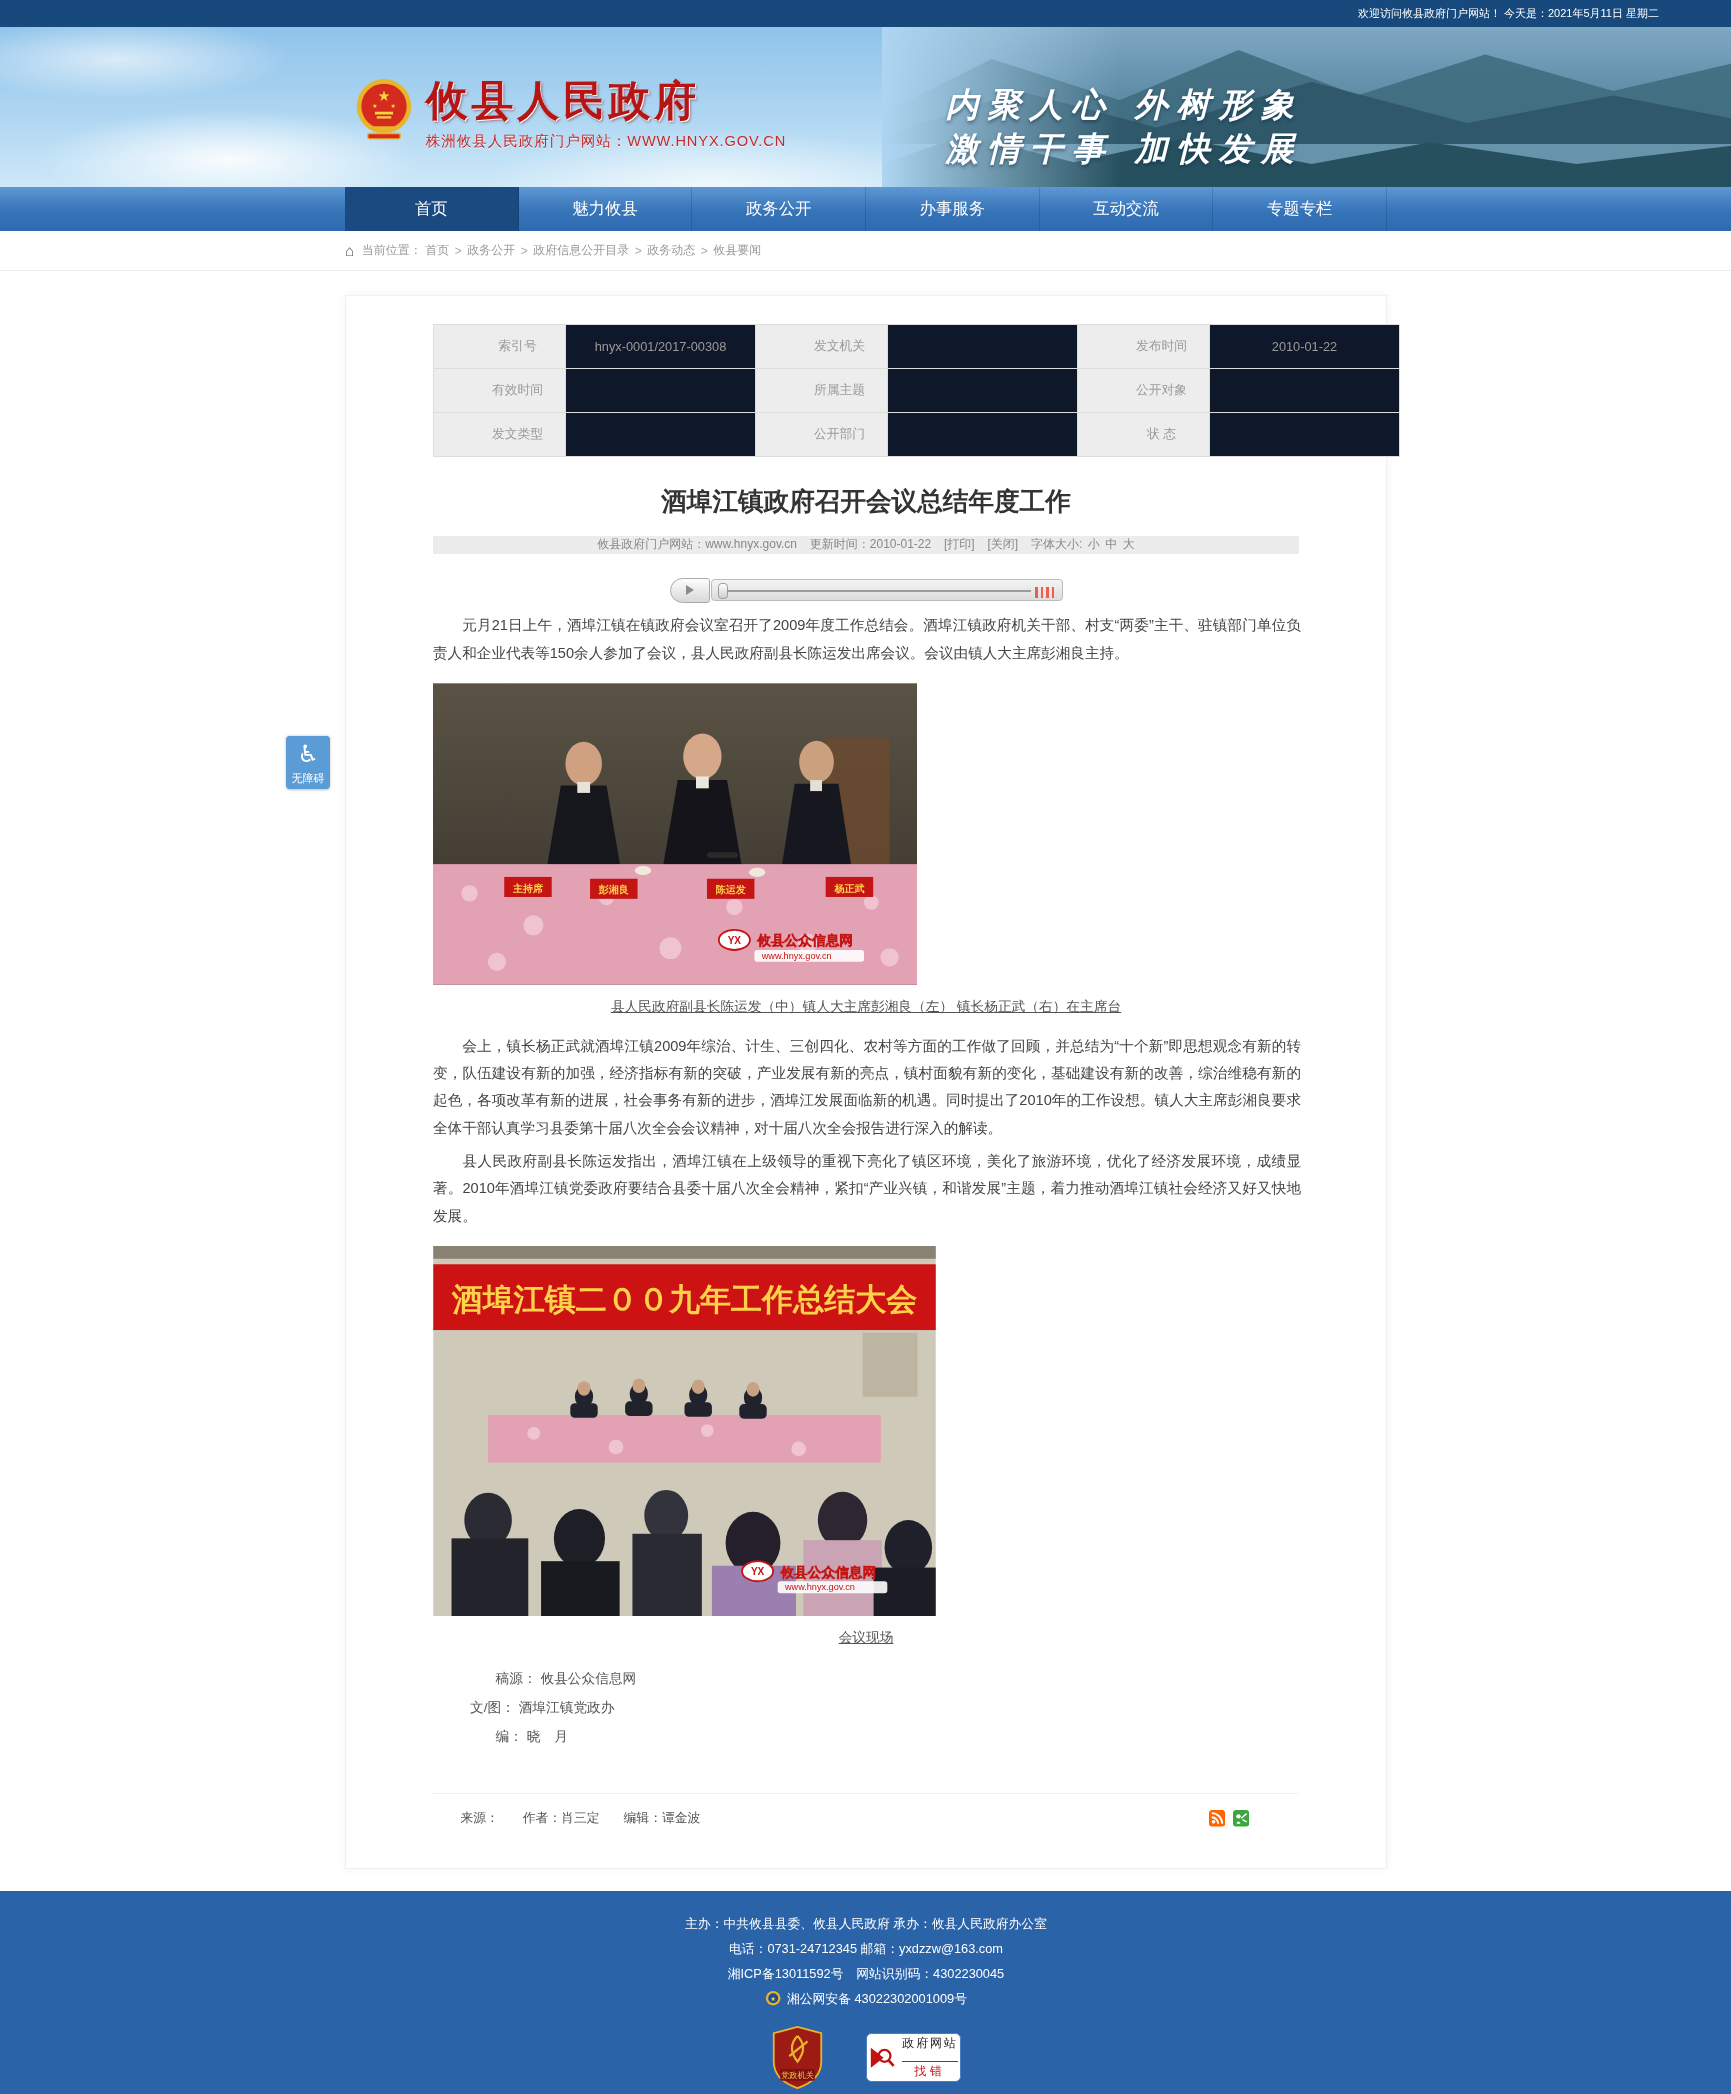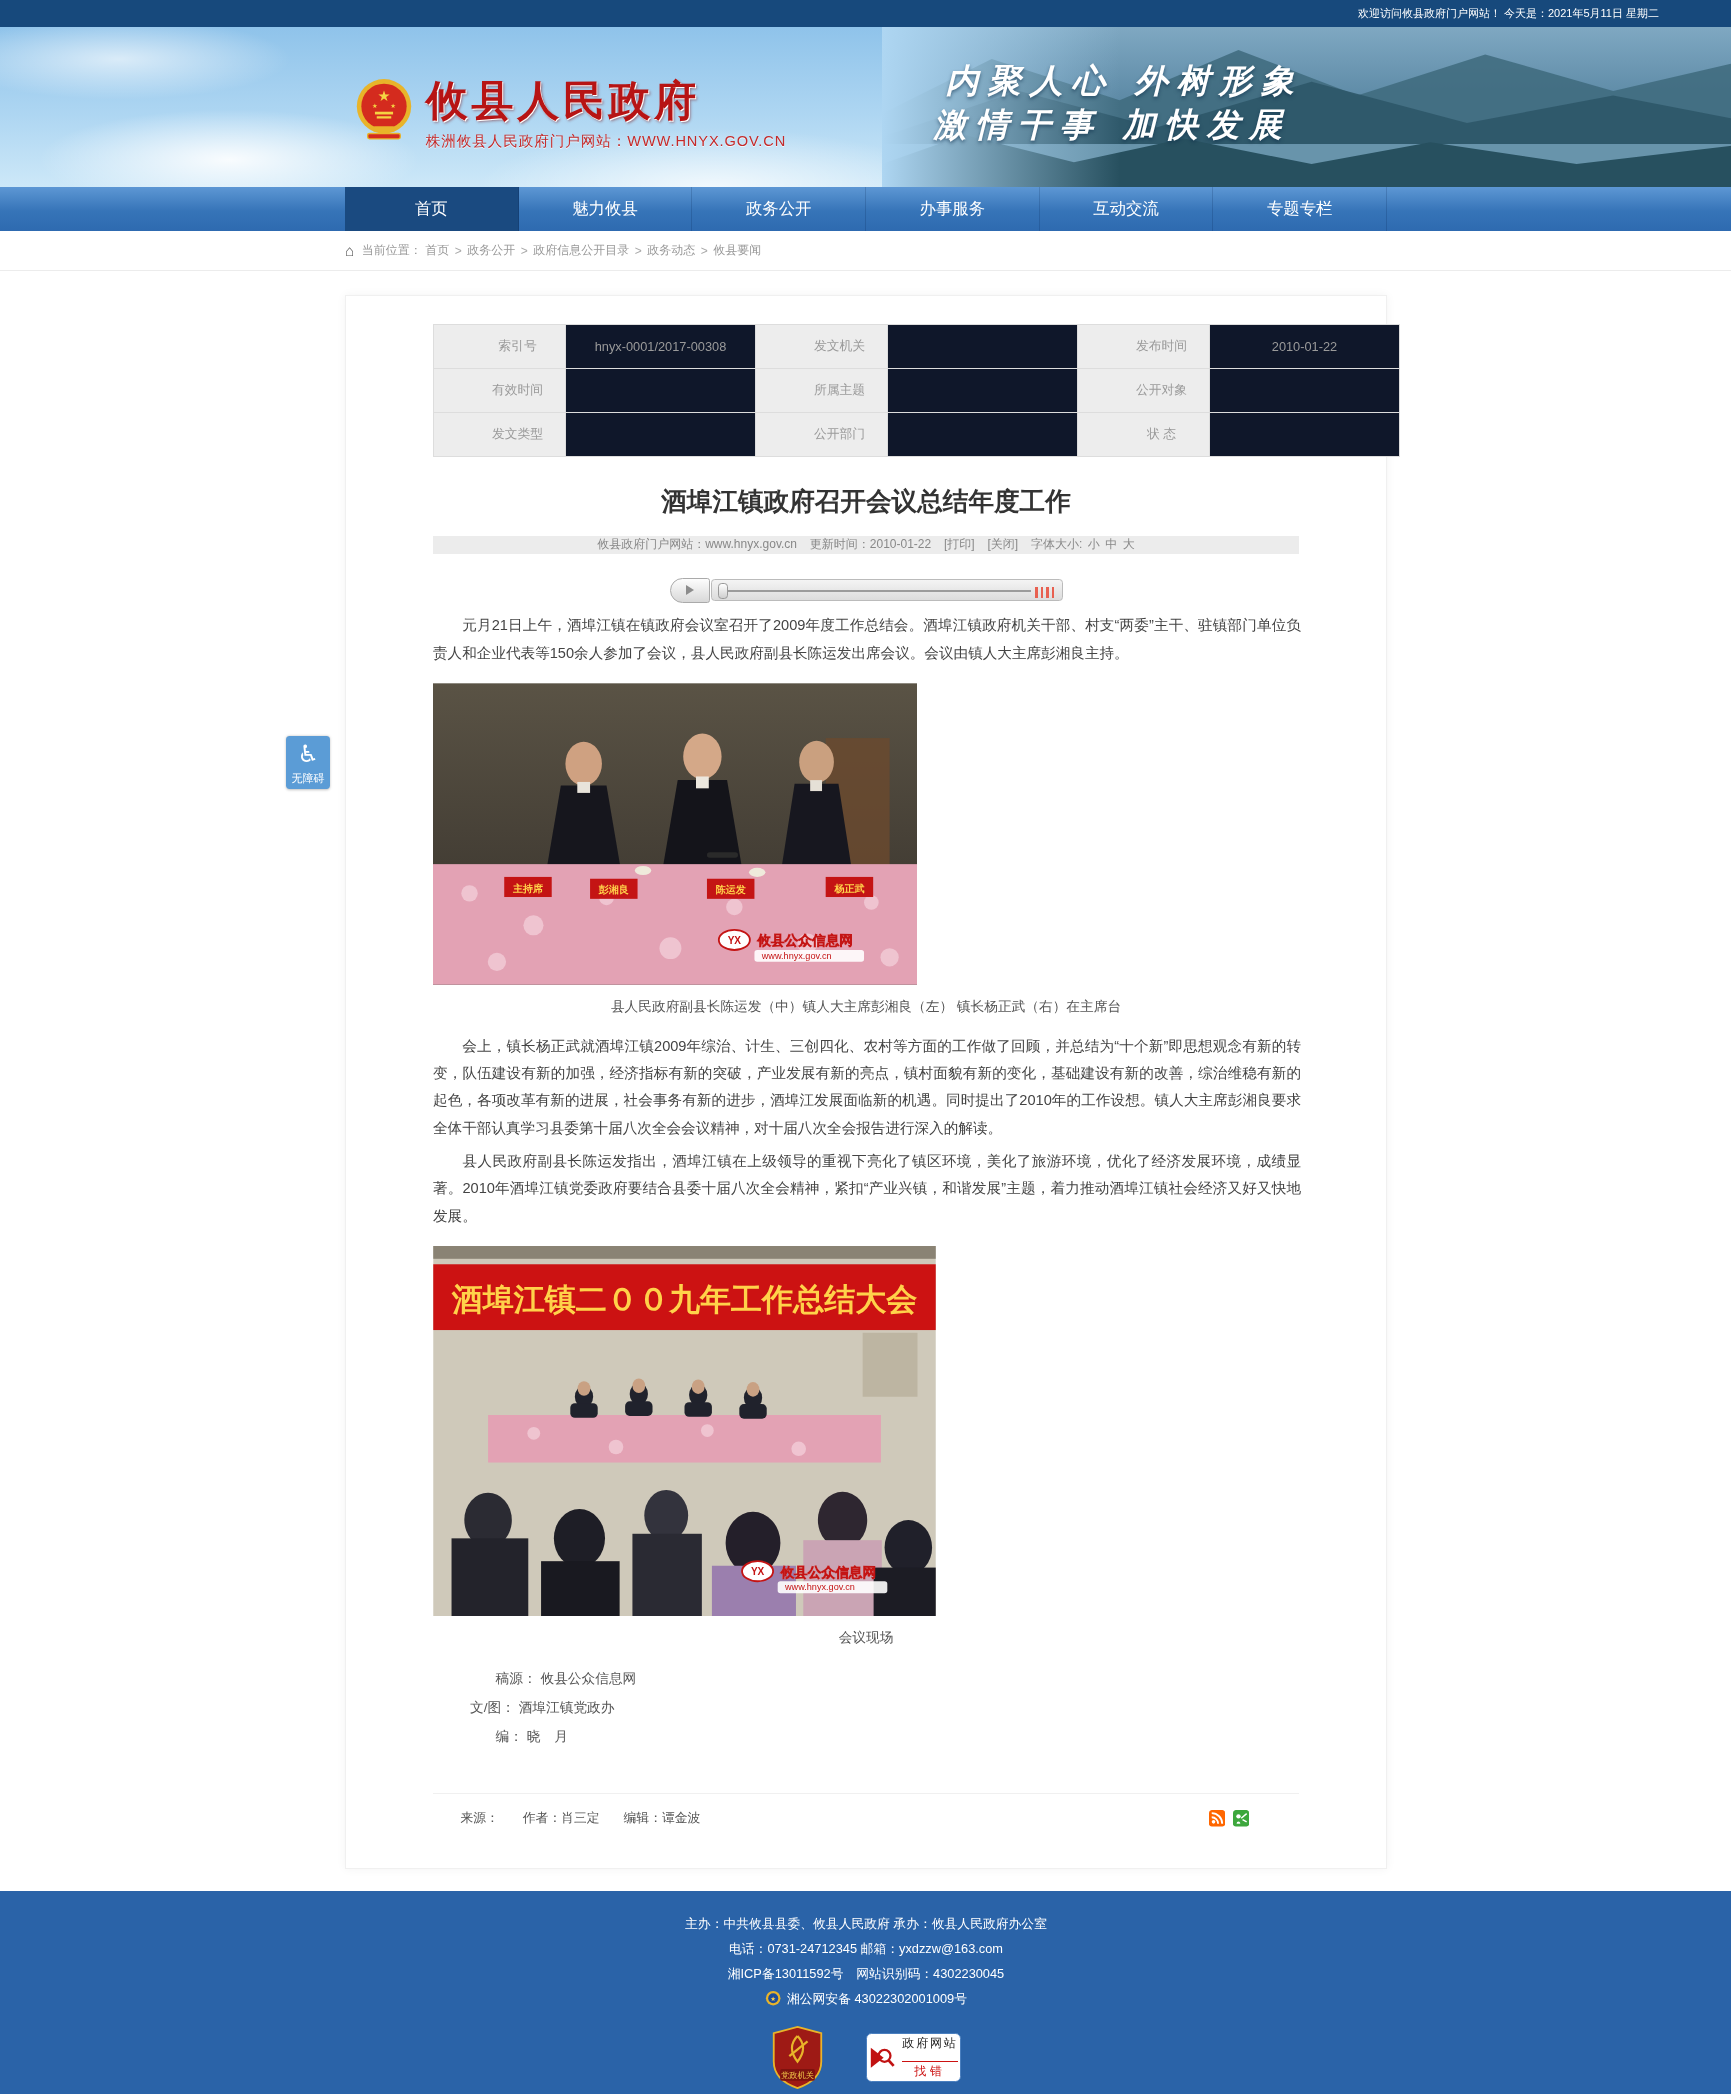--- a/index.html
+++ b/index.html
@@ -20,21 +20,21 @@
   .scenic { position:absolute; right:0; top:0; width:850px; height:160px;
             background:linear-gradient(180deg,#7fa8c2 0%,#5d8aa6 45%,#6f9ab0 100%); }
   .scenic::before { content:""; position:absolute; left:0; top:0; bottom:0; width:238px;
             background:linear-gradient(90deg,#aed6f2 0%,rgba(174,214,242,0) 100%); z-index:2;}
   .scenic svg { position:absolute; left:0; top:0; }
   .logo-wrap { position:absolute; left:355px; top:48px; display:flex; align-items:flex-start; z-index:5; }
   .emblem { width:58px; height:68px; margin-right:12.8px; }
   .site-name { font-size:42px; font-weight:bold; color:#b71414; letter-spacing:3.7px;
                text-shadow:0.9px 0.9px 0 #fff,1.8px 1.8px 2.7px rgba(120,0,0,.45); line-height:53px; font-family:"Liberation Serif","DejaVu Serif",serif;}
   .site-url { font-size:14.6px; color:#c42a2a; margin-top:3.7px; letter-spacing:0.9px; text-shadow:0 0.9px 0 rgba(255,255,255,.7); }
-  .slogan { position:absolute; right:429px; top:32px; z-index:5; color:#fff; text-align:center;
+  .slogan { position:absolute; right:429px; top:56px; z-index:5; color:#fff; text-align:right;
             font-family:"DejaVu Serif","Liberation Serif",serif; font-style:italic; font-weight:bold;
             text-shadow:0 1.8px 3.7px rgba(10,40,70,.55); }
   .slogan .sl { font-size:33px; letter-spacing:9.1px; line-height:44px; white-space:nowrap; }
   .slogan .sl2 { margin-left:-24px; }
 
   
   .nav { height:44px; background:linear-gradient(180deg,#5d97d4 0%,#3674b8 55%,#2e6ab0 100%); }
   .nav-inner { width:1042px; margin:0 auto; display:flex; height:100%; }
   .nav-item { width:174px; height:100%; display:flex; align-items:center; justify-content:center;
               color:#fff; font-size:16.4px; text-decoration:none; border-right:0.9px solid rgba(0,30,70,.18); cursor:pointer;}
@@ -74,21 +74,21 @@
   .pline { position:absolute; left:12.8px; right:31px; top:10px; height:1.8px; background:#9b9b9b; }
   .pthumb { position:absolute; left:5.5px; top:2.7px; width:10px; height:15.5px; background:linear-gradient(180deg,#fff,#cfcfcf);
             border:0.9px solid #999; border-radius:3.7px; cursor:pointer; }
   .pbars { position:absolute; right:7.3px; top:6.4px; display:flex; gap:2.7px; }
   .pbars i { width:2.7px; height:11px; background:#e86050; }
 
   .para { width:868px; font-size:14.6px; color:#444; line-height:27.4px; text-align:justify; margin:5.5px 0; }
   .para .ind { display:inline-block; width:2em; }
 
   .photo-wrap { display:flex; justify-content:flex-start; margin:16.4px 0 5.5px 0; }
-  .caption { text-align:center; font-size:13.7px; color:#555; margin:12.8px 0 16.4px 0; }
+  .caption { text-align:center; font-size:13.7px; color:#555; margin:12.8px 0 16.4px 0;text-decoration:underline; }
 
   .credits { font-size:13.7px; color:#555; line-height:29px; margin:16.4px 0 0 37px; }
   .credits div { white-space:pre; }
 
   .art-bottom { margin-top:42px; border-top:0.9px solid #f0f0f0; padding:16.4px 50px 3.7px 27.4px;
                 display:flex; align-items:center; font-size:12.8px; color:#555; }
   .art-bottom .gap { margin-right:24px; }
   .art-bottom .icons { margin-left:auto; display:flex; gap:7.3px; }
   .sicon { width:16.4px; height:16.4px; border-radius:2.7px; display:block; cursor:pointer; }
 

